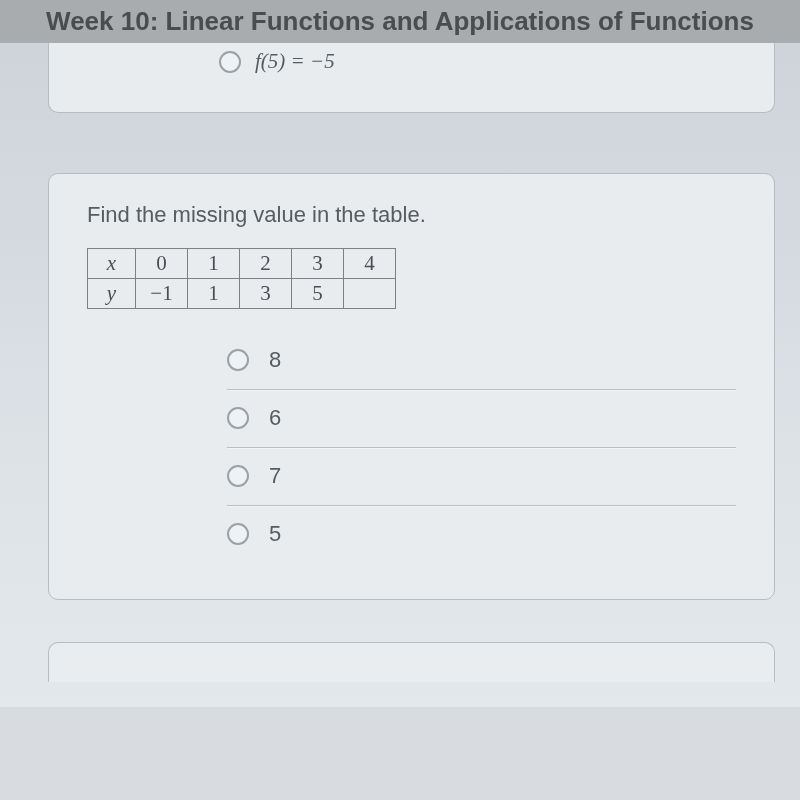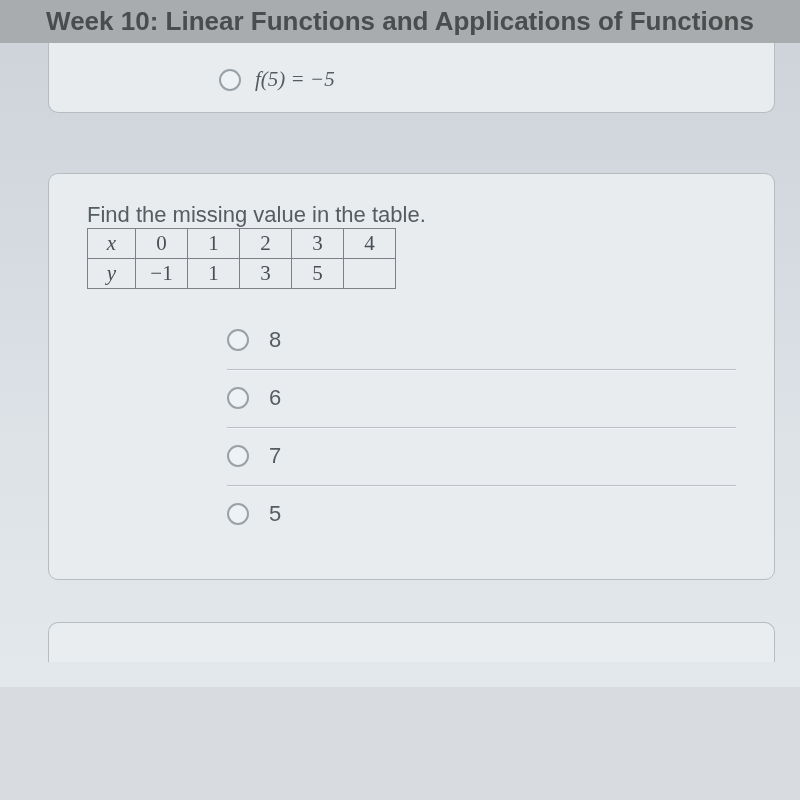--- a/index.html
+++ b/index.html
@@ -56,26 +56,25 @@
       overflow: hidden;
     }
     .prev-option {
       display: flex;
       align-items: center;
       gap: 14px;
       color: #545c63;
       font-size: 21px;
       font-family: 'Times New Roman', serif;
       font-style: italic;
-      margin-top: 18px;
     }
     .prompt-text {
       font-size: 22px;
       color: #555c62;
-      margin-bottom: 0;
+      margin-bottom: 20px;
       font-weight: 400;
     }
     .data-table {
       border-collapse: collapse;
       margin-bottom: 24px;
     }
     .data-table td {
       border: 1.5px solid #7d8186;
       width: 52px;
       height: 30px;

